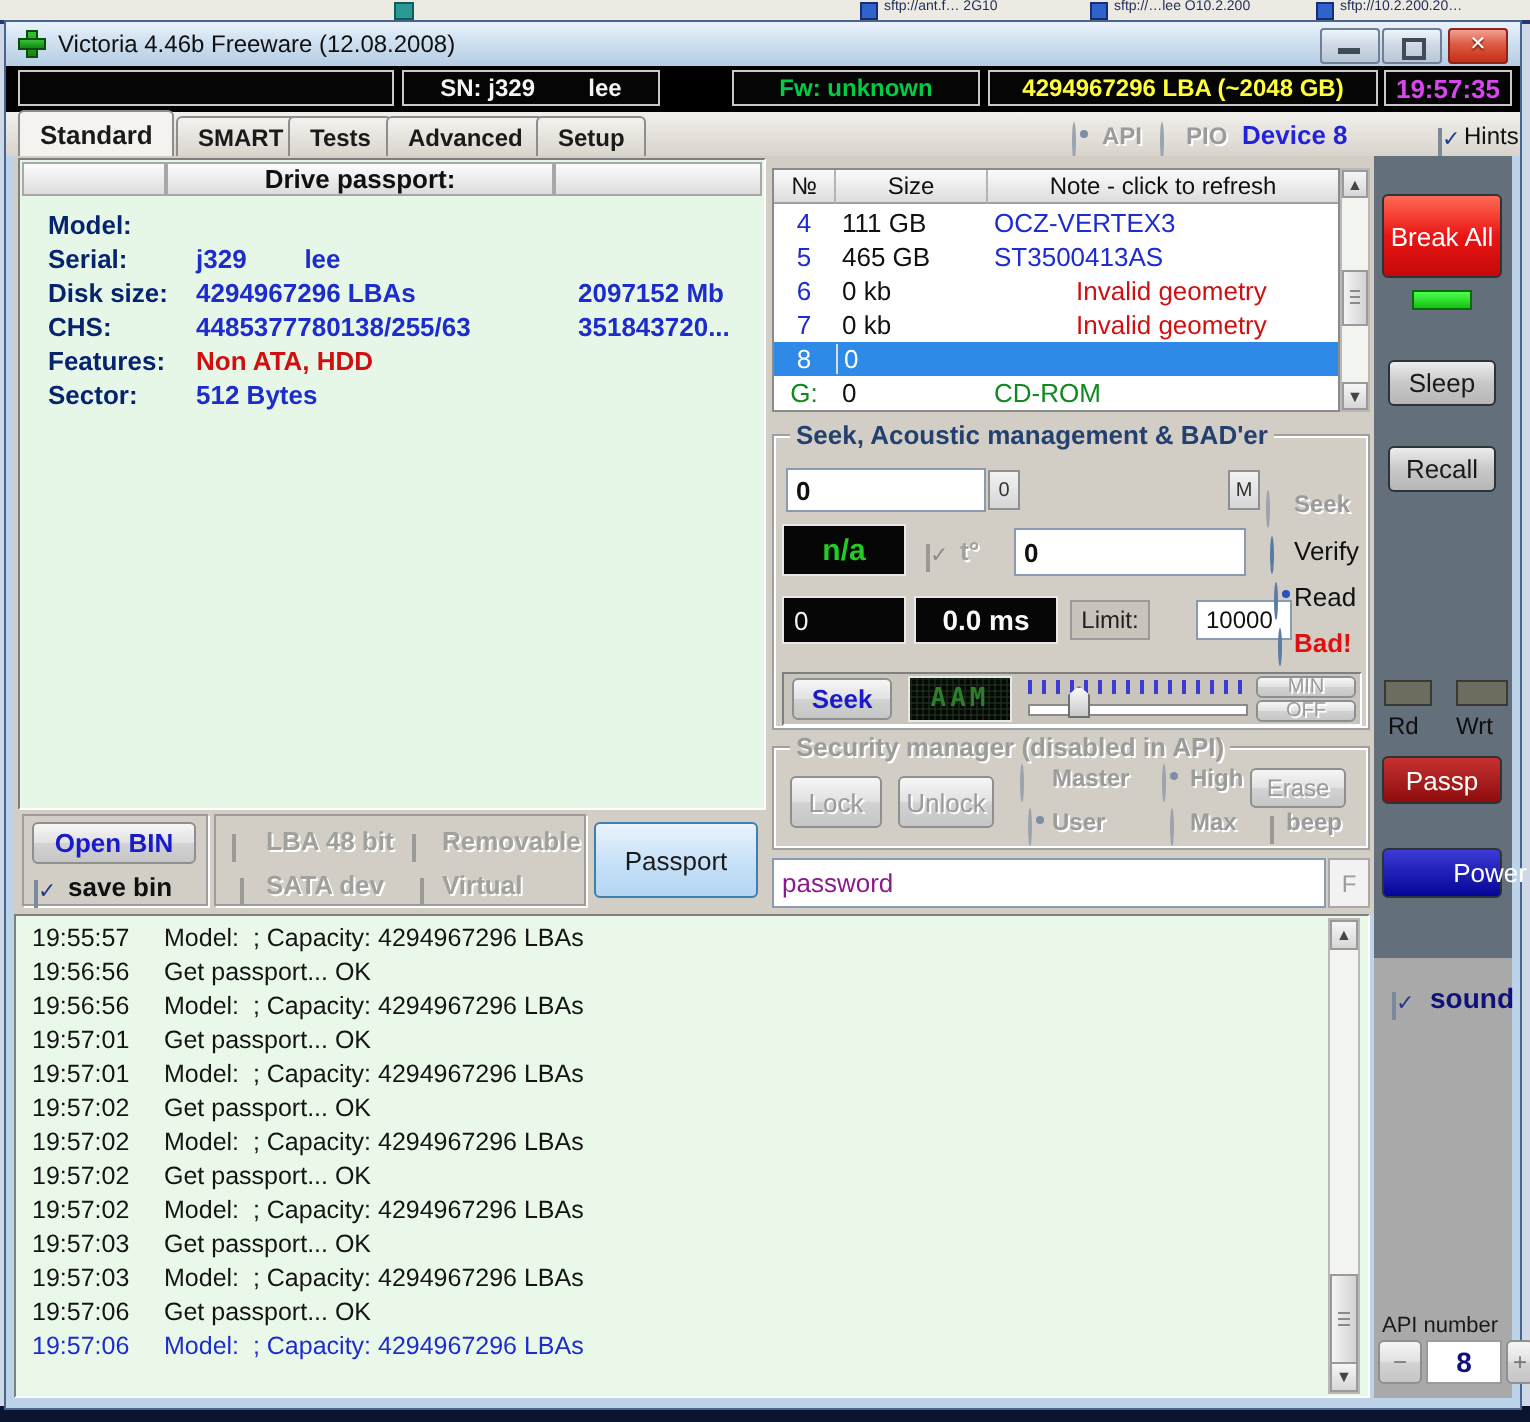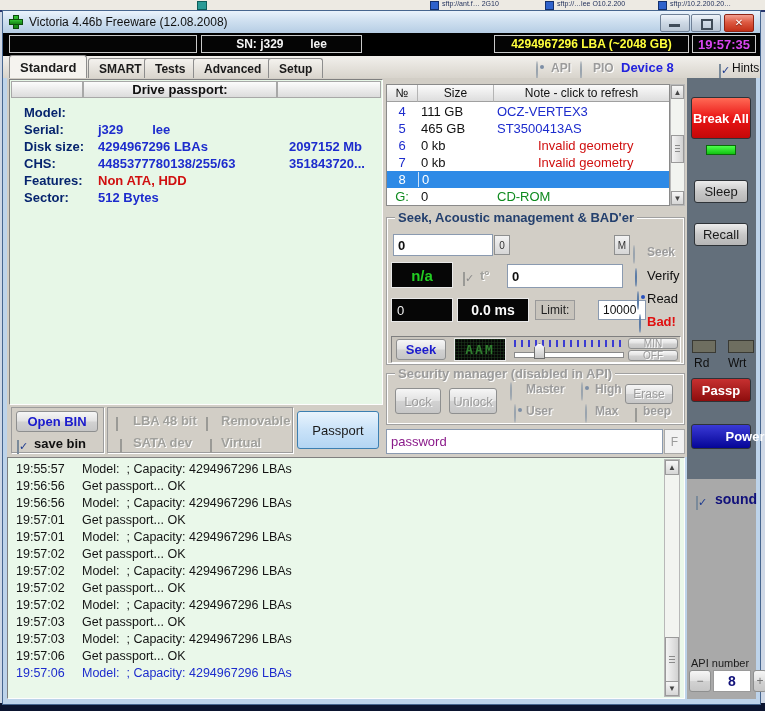--- a/index.html
+++ b/index.html
@@ -102,21 +102,21 @@
      font-size:10px;color:#333;display:flex;align-items:center;justify-content:center;}
   #seek-strip{left:4px;top:118px;width:290px;height:27px;background:#c9c5bd;}
   .slider-ticks{height:7px;background:repeating-linear-gradient(90deg,#3c3cd2 0 2px,transparent 2px 7px);}
   .slider-track{height:4px;background:#fff;border:1px solid #8a8a8a;}
   .slider-thumb{width:11px;height:16px;background:linear-gradient(#fafafa,#c9c9c9);border:1px solid #6f6f6f;
      clip-path:polygon(50% 0,100% 28%,100% 100%,0 100%,0 28%);box-sizing:border-box;}
   
   #sidebar{left:684px;top:67px;width:69px;height:621px;background:#636f7b;}
   #sidebar-gray{position:absolute;left:0;top:401px;width:69px;height:220px;background:#a9a9a9;}
   .sbtn{position:absolute;border-radius:3px;border:1px solid #2e3338;display:flex;align-items:center;
-     justify-content:center;font-size:13px;font-weight:bold;box-sizing:border-box;}
+     justify-content:center;font-size:13px;font-weight:normal;box-sizing:border-box;}
   #btn-breakall{background:linear-gradient(#ff6a55,#ea1515 50%,#c40808);color:#fff;}
   #btn-sleep,#btn-recall{background:linear-gradient(#ececec,#c8c8c8 50%,#b6b6b6);color:#1a1a1a;font-weight:normal;font-size:13px;}
   #btn-passp{background:linear-gradient(#c63030,#8e0d0d);color:#fff;}
   #btn-power{background:linear-gradient(#3a3ad6,#050597);color:#fff;}
   .led{position:absolute;box-sizing:border-box;}
   .sb-label{position:absolute;font-size:12px;color:#0e0e0e;}
   
   #log{left:4px;top:446px;width:678px;height:242px;background:#eaf8ea;border:1px solid;
      border-color:#7f7f7f #fdfdfd #fdfdfd #7f7f7f;box-sizing:border-box;}
   .log-row{position:absolute;left:0;width:650px;height:17px;font-size:12.5px;color:#141414;}
@@ -154,21 +154,22 @@
           <span class="bar"></span>
         </span>
     <span class="abs winbtn" style="right:39px">
           <span class="box"></span>
         </span>
     <span class="abs winbtn" id="btn-close" style="right:6px">✕</span>
   </div>
 
   <div class="abs" id="statusbar">
     <div class="abs sbox" style="left:6px;width:188px;color:#fff;"></div>
-    <div class="abs sbox" style="left:198px;width:161px;color:#f4f4f4;">SN: j329        lee</div>
+    <div class="abs sbox" style="left:198px;width:129px;color:#f4f4f4;">SN: j329        lee</div>
+    <div class="abs sbox" style="left:363px;width:124px;color:#00cc44;">Fw: unknown</div>
     <div class="abs sbox" style="left:491px;width:195px;color:#ffff3c;">4294967296 LBA (~2048 GB)</div>
     <div class="abs sbox" style="left:689px;width:64px;color:#d946ef;font-size:13px;">19:57:35</div>
   </div>
 
   <div class="abs" id="tabrow">
     <span class="tab active" style="left:6px">Standard</span>
     <span class="tab" style="left:85px">SMART</span>
     <span class="tab" style="left:141px">Tests</span>
     <span class="tab" style="left:190px">Advanced</span>
     <span class="tab" style="left:265px">Setup</span>

